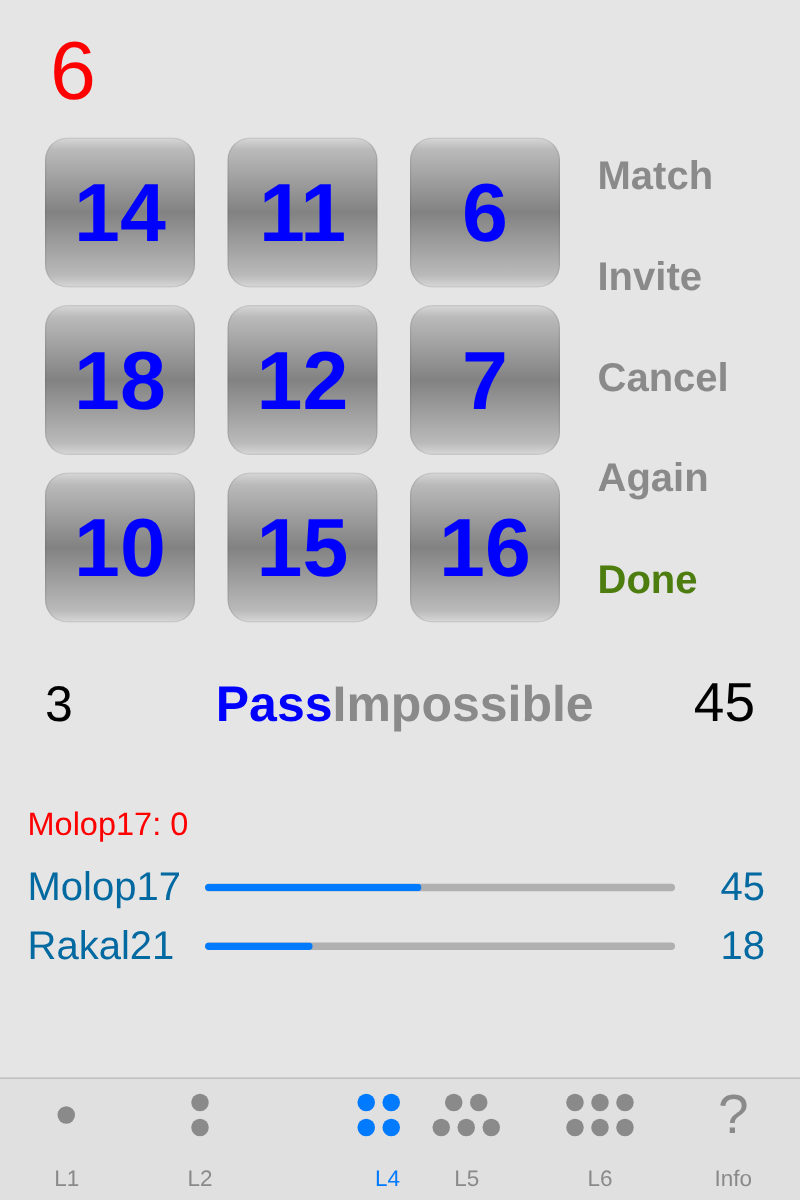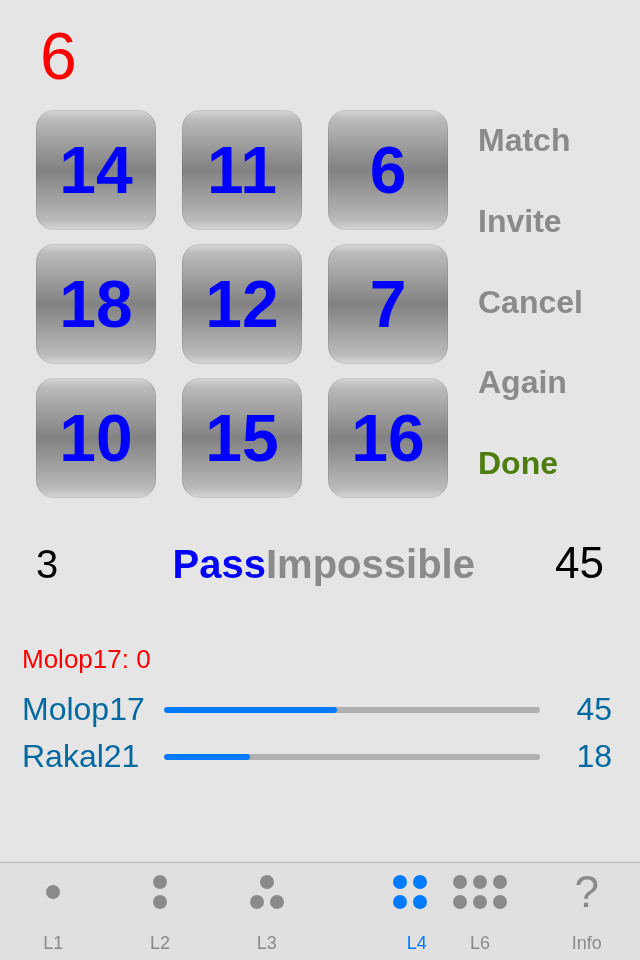--- a/index.html
+++ b/index.html
@@ -258,44 +258,46 @@
     <div class="dots">
       <div class="dot-row">
           <span class="dot"></span>
         </div>
       <div class="dot-row">
           <span class="dot"></span>
         </div>
     </div>
     <div class="tab-label">L2</div>
   </div>
-  <div class="tab">
-    <div class="dots">
-      <div class="dot-row">
-          <span class="dot"></span>
-        </div>
-      <div class="dot-row">
-          <span class="dot"></span>
-          <span class="dot"></span>
-        </div>
-    </div>
-    <div class="tab-label">L3</div>
-  </div>
   <div class="tab active">
     <div class="dots">
       <div class="dot-row">
           <span class="dot"></span>
           <span class="dot"></span>
         </div>
       <div class="dot-row">
           <span class="dot"></span>
           <span class="dot"></span>
         </div>
     </div>
     <div class="tab-label">L4</div>
+  </div>
+  <div class="tab">
+    <div class="dots">
+      <div class="dot-row">
+          <span class="dot"></span>
+          <span class="dot"></span>
+        </div>
+      <div class="dot-row">
+          <span class="dot"></span>
+          <span class="dot"></span>
+          <span class="dot"></span>
+        </div>
+    </div>
+    <div class="tab-label">L5</div>
   </div>
   <div class="tab">
     <div class="dots">
       <div class="dot-row">
           <span class="dot"></span>
           <span class="dot"></span>
           <span class="dot"></span>
         </div>
       <div class="dot-row">
           <span class="dot"></span>

